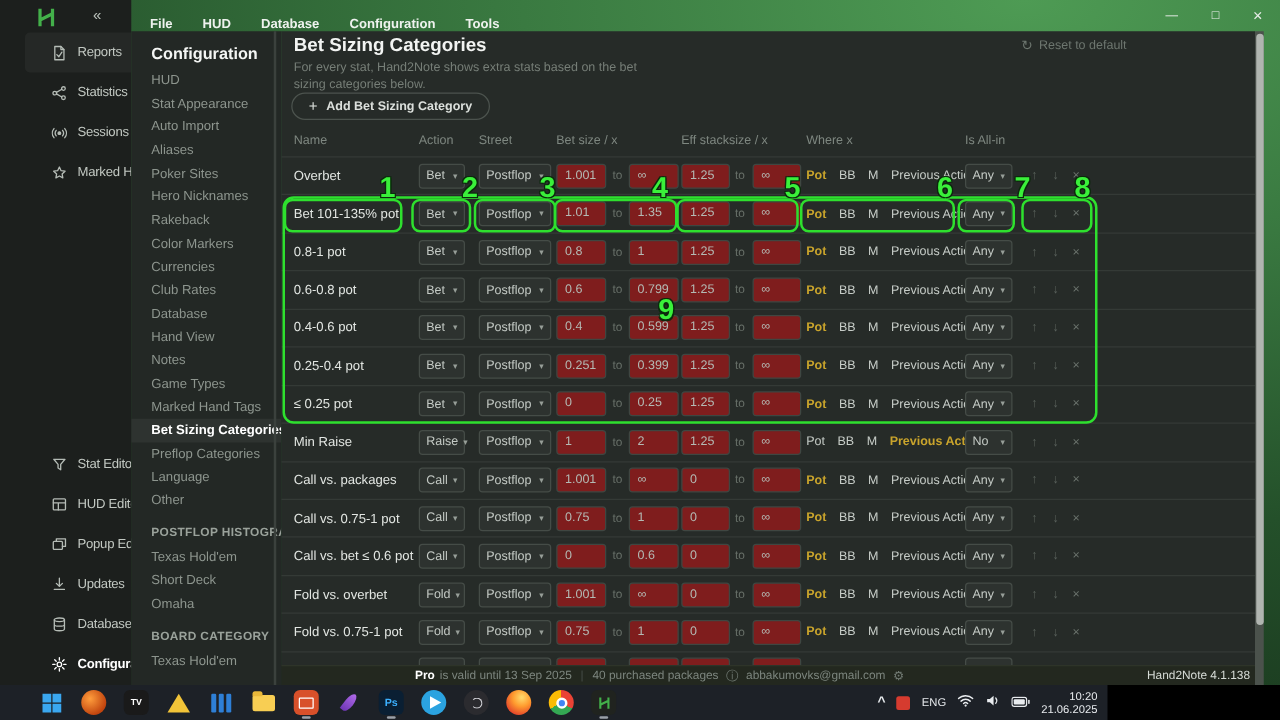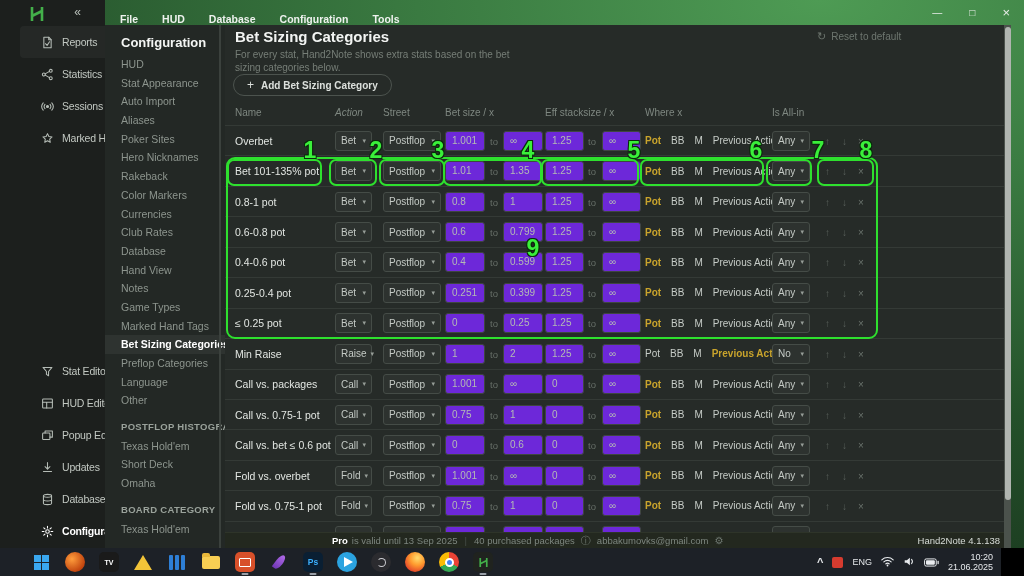--- a/index.html
+++ b/index.html
@@ -65,21 +65,21 @@
   .trow { position:relative; height:30.45px; border-top:1px solid #343a36; }
   .cell-name { position:absolute; left:10px; top:0; height:100%; display:flex; align-items:center;
     color:#e2e6e2; font-size:10.5px; white-space:nowrap; }
   .dd { position:absolute; top:50%; transform:translateY(-50%); height:20px; background:#2d322f;
     border:1px solid #454c47; border-radius:3px; display:flex; align-items:center; justify-content:space-between;
     padding:0 5px; color:#c4cac5; font-size:10px; }
   .dd .caret { color:#979e98; font-size:7px; margin-left:4px; }
   .dd-action { left:110px; width:37px; }
   .dd-street { left:158px; width:58px; }
   .dd-allin  { left:547px; width:38px; }
-  .inp { position:absolute; top:50%; transform:translateY(-50%); height:20px; background:#6d28d9;
+  .inp { position:absolute; top:50%; transform:translateY(-50%); height:20px; background:#7f1d1d;
     border:1px solid #3f4641; border-radius:3px; color:#b4bab4; font-size:10px; line-height:18px; padding-left:6px; }
   .inp-bet-from { left:220px; width:40px; } .inp-bet-to { left:278px; width:40px; }
   .inp-eff-from { left:320px; width:39px; } .inp-eff-to { left:377px; width:39px; }
   .to { position:absolute; top:50%; transform:translateY(-50%); color:#676f68; font-size:9.5px; }
   .to-bet { left:265px; } .to-eff { left:363px; }
   .where { position:absolute; left:420px; top:0; height:100%; display:flex; align-items:center; gap:10px; }
   .wopt { color:#c6ccc7; font-size:10px; white-space:nowrap; }
   .wopt.sel { color:#c9a42c; font-weight:bold; }
   .arr { position:absolute; top:50%; transform:translateY(-50%); color:#59615b; font-size:10px; }
   .arr-up { left:600px; } .arr-down { left:617px; }
@@ -99,21 +99,21 @@
   .main-scroll-thumb { position:absolute; left:0.5px; top:2px; width:6px; height:473px; background:#b0b5b0; border-radius:3px; }
 
   
   .annotations { position:absolute; left:0; top:0; width:1024px; height:576px; pointer-events:none; z-index:50; }
   .ann-num { position:absolute; transform:translate(-50%,-50%); color:#3af03a; font-size:23px; font-weight:bold;
     text-shadow:1px 1px 0 #0b2a0c, -1px -1px 0 #0b2a0c, 1px -1px 0 #0b2a0c, -1px 1px 0 #0b2a0c; }
   .ann-box { position:absolute; border:2px solid #2ee02e; border-radius:7px; }
   .ann-big { position:absolute; left:226px; top:157px; width:652px; height:182px; border:2px solid #2ee02e; border-radius:9px; }
 
   
-  .taskbar { position:absolute; left:0; top:548px; width:1001px; height:28px; background:#1d2127; }
+  .taskbar { position:absolute; left:0; top:548px; width:886px; height:28px; background:#1d2127; }
   .tb-icons { position:absolute; left:30px; top:0; height:28px; display:flex; gap:12px; align-items:center; }
   .tb-item { position:relative; width:22px; height:22px; display:flex; align-items:center; justify-content:center; }
   .tb-dash { position:absolute; bottom:-2px; left:50%; transform:translateX(-50%); width:7px; height:2px; background:#9aa0a8; border-radius:1px; }
   .tb-win { width:15px; height:15px; display:grid; grid-template-columns:7px 7px; grid-gap:1px; }
   .tb-win i { background:#3aa7f0; }
   .tb-circle { width:20px; height:20px; border-radius:50%; display:flex; align-items:center; justify-content:center; }
   .tb-sq { width:20px; height:20px; border-radius:5px; display:flex; align-items:center; justify-content:center; }
   .tb-tri { width:0; height:0; border-left:9px solid transparent; border-right:9px solid transparent; border-bottom:15px solid #f2c438; }
   .tb-cols { display:flex; gap:2px; } .tb-cols i { width:4px; height:15px; background:#2e7fd6; border-radius:1px; }
   .tb-folder { width:18px; height:13px; background:#f8ce53; border-radius:2px; position:relative; }
@@ -298,21 +298,21 @@
       <span class="reset-ico">↻</span>
       <span>Reset to default</span>
     </div>
     <div class="add-btn">
       <span class="add-plus">+</span>
       <span>Add Bet Sizing Category</span>
     </div>
     <div class="table">
       <div class="thead">
           <span class="th" style="left: 10px;">Name</span>
-          <span class="th" style="left: 110px; font-style: italic;">Action</span>
+          <span class="th" style="left: 110px;">Action</span>
           <span class="th" style="left: 158px;">Street</span>
           <span class="th" style="left: 220px;">Bet size / x</span>
           <span class="th" style="left: 320px;">Eff stacksize / x</span>
           <span class="th" style="left: 420px;">Where x</span>
           <span class="th" style="left: 547px;">Is All-in</span>
         </div>
       <div class="tbody">
           <div class="trow">
             <div class="cell-name">Overbet</div>
             <div class="dd dd-action">

